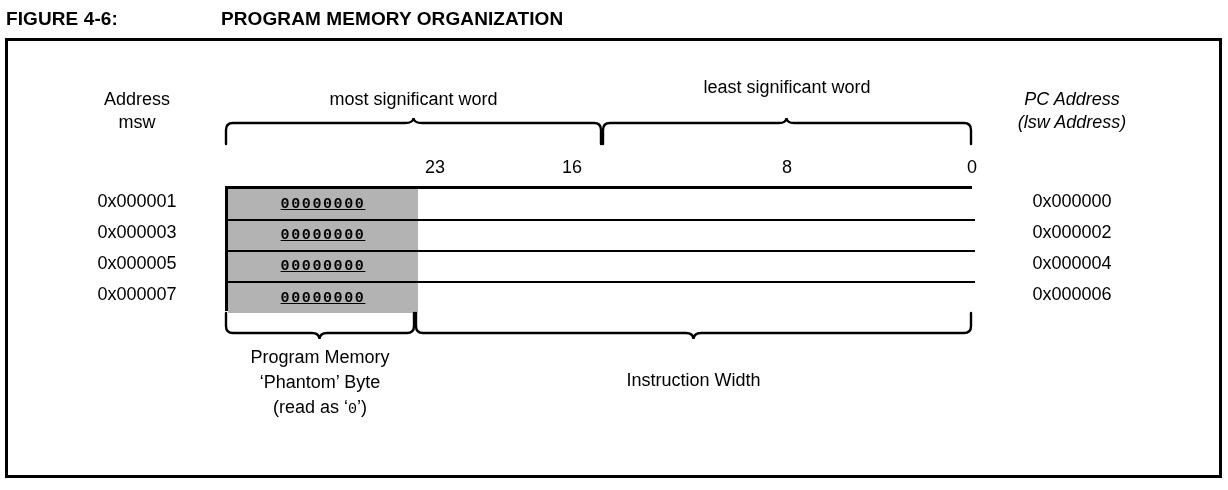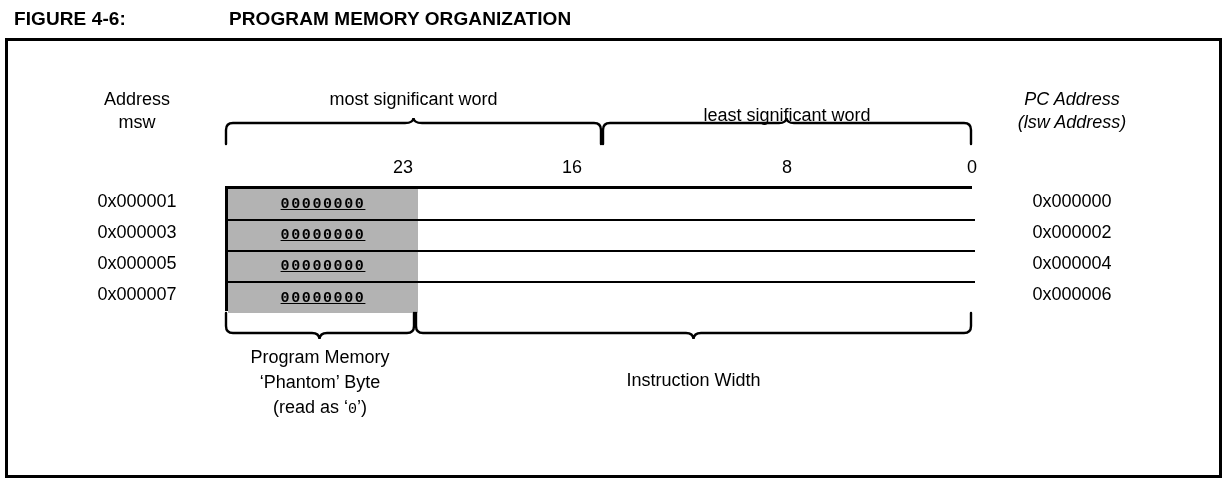--- a/index.html
+++ b/index.html
@@ -21,21 +21,20 @@
     position: absolute;
     left: 6px;
     top: 5px;
     height: 28px;
     display: flex;
     align-items: center;
     font-size: 19px;
     font-weight: bold;
     letter-spacing: 0.1px;
     white-space: nowrap;
-    margin-left: 8px;
   }
   #figure-caption .fig-label { width: 215px; }
   #figure-caption .fig-title { }
 
   
   #figure-frame {
     position: absolute;
     left: 5px;
     top: 38px;
     width: 1217px;
@@ -67,21 +66,21 @@
     font-style: italic;
   }
   #msw-word-label {
     left: 225px;
     top: 88px;
     width: 377px;
     text-align: center;
   }
   #lsw-word-label {
     left: 602px;
-    top: 104px;
+    top: 76px;
     width: 370px;
     text-align: center;
   }
 
   
   .bit-label {
     position: absolute;
     top: 157px;
     width: 70px;
     text-align: center;
@@ -200,21 +199,21 @@
 <div class="abs" id="lsw-word-label">least significant word</div>
 
 <svg class="brace-svg" id="brace-msw-word" width="377" height="26" viewBox="0 0 377 26">
   <path d="M 1 26 L 1 12 Q 1 5 8 5 L 180 5 Q 188 5 188.5 0 Q 189 5 197 5 L 369 5 Q 376 5 376 12 L 376 26" fill="none" stroke="#000000" stroke-width="2.4" stroke-linecap="round"></path>
 </svg>
 
 <svg class="brace-svg" id="brace-lsw-word" width="370" height="26" viewBox="0 0 370 26">
   <path d="M 1 26 L 1 12 Q 1 5 8 5 L 177 5 Q 184 5 184.5 0 Q 185 5 192 5 L 362 5 Q 369 5 369 12 L 369 26" fill="none" stroke="#000000" stroke-width="2.4" stroke-linecap="round"></path>
 </svg>
 
-<div class="bit-label" style="left: 368px;">23</div>
+<div class="bit-label" style="left: 400px;">23</div>
 <div class="bit-label" style="left: 537px;">16</div>
 <div class="bit-label" style="left: 752px;">8</div>
 <div class="bit-label" style="left: 937px;">0</div>
 
 <div class="addr-col" id="msw-address-column">
   <div class="addr-cell">0x000001</div>
   <div class="addr-cell">0x000003</div>
   <div class="addr-cell">0x000005</div>
   <div class="addr-cell">0x000007</div>
 </div>

